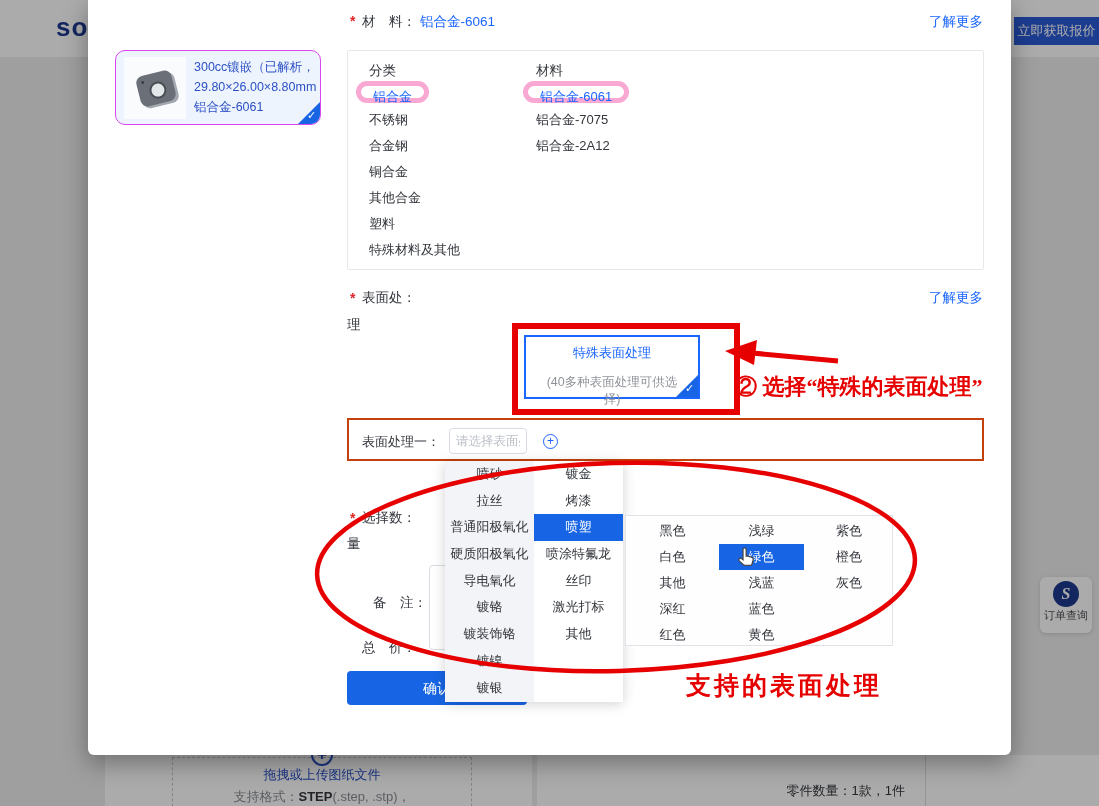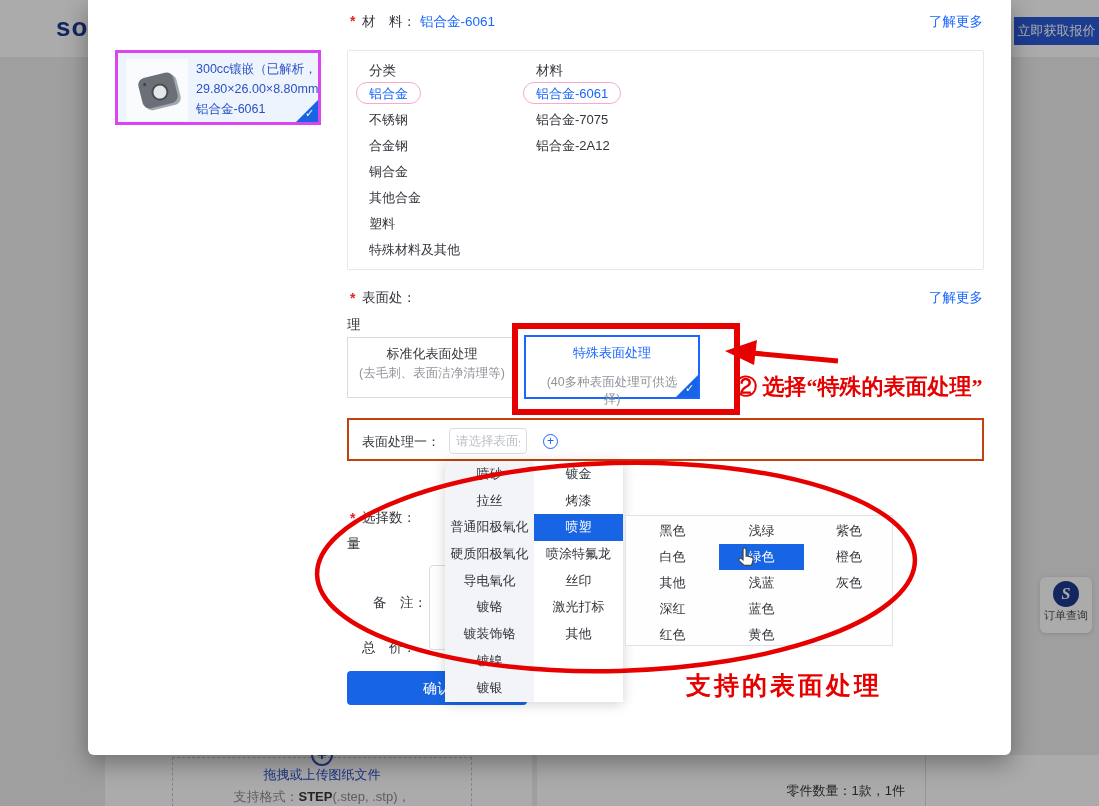--- a/index.html
+++ b/index.html
@@ -29,21 +29,21 @@
 
   
   #overlay { position:absolute; left:0; top:0; width:1099px; height:806px; background:rgba(0,0,0,0.33); z-index:10; }
 
   
   #modal { position:absolute; left:88px; top:0; width:923px; height:755px; background:#fff; z-index:20;
     border-radius:0 0 6px 6px; box-shadow:0 8px 24px rgba(0,0,0,.35); }
 
   
   #part-card { position:absolute; left:27px; top:50px; width:206px; height:75px; background:#eef4fe;
-    border:3px solid #d946ef; border-radius:0; overflow:hidden; }
+    border:1px solid #d946ef; border-radius:10px; overflow:hidden; }
   #part-thumb { position:absolute; left:8px; top:6px; width:62px; height:62px; background:#fafbfc; }
   #part-plate { position:absolute; left:14px; top:16px; width:36px; height:31px; background:#6b7078; border-radius:7px;
     transform:rotate(-14deg); box-shadow:2.5px 2.5px 0 #a2a8b0; }
   #part-plate::after { content:""; position:absolute; left:11px; top:9px; width:13px; height:13px; border-radius:50%;
     background:#e4e7ea; border:2px solid #494d54; }
   #part-plate::before { content:""; position:absolute; left:5px; top:5px; width:3px; height:3px; border-radius:50%; background:#3d4147; }
   #part-text { position:absolute; left:78px; top:6px; width:126px; font-size:12.5px; color:#2b50c4; line-height:20px; white-space:nowrap; }
   .corner-check { position:absolute; right:0; bottom:0; width:0; height:0;
     border-left:22px solid transparent; border-bottom:22px solid #1765e5; }
   .corner-check span { position:absolute; left:-13px; top:7px; color:#fff; font-size:11px; font-weight:bold; }
@@ -52,21 +52,21 @@
   .form-label { font-size:13.5px; color:#33363c; }
   .blue-text { color:#1a66ff; }
   .more-link { position:absolute; right:28px; font-size:13.5px; color:#1a66ff; cursor:pointer; }
   .hint-text { font-size:13px; color:#8f9399; }
 
   
   #mat-panel { position:absolute; left:259px; top:50px; width:637px; height:220px; border:1px solid #e7e8ec; border-radius:2px; }
   .panel-hdr { position:absolute; top:11px; font-size:13.5px; color:#33363c; }
   .sel-list { position:absolute; top:30px; }
   .sel-item { height:26px; line-height:26px; font-size:13px; color:#33363c; cursor:pointer; white-space:nowrap; }
-  .pill { display:inline-block; position:relative; left:-13px; border:1px solid #f9a8d4; color:#1a66ff;
+  .pill { display:inline-block; position:relative; left:-13px; border:5px solid #f9a8d4; color:#1a66ff;
     border-radius:14px; padding:0 12px; height:22px; line-height:22px; }
 
   
   .sf-card { position:absolute; text-align:center; cursor:pointer; }
   #sf-card1 { left:259px; top:337px; width:170px; height:61px; border:1px solid #d9dbe0; }
   #sf-card2 { left:436px; top:335px; width:176px; height:64px; border:2px solid #1a66ff; }
   .sf-title { font-size:13px; color:#33363c; margin-top:7px; }
   #sf-card2 .sf-title { color:#1a66ff; }
   .sf-sub { font-size:12.5px; color:#8f9399; width:150px; margin:2px auto 0; line-height:17px; }
 
@@ -172,24 +172,20 @@
         <div class="sel-item">铝合金-7075</div>
         <div class="sel-item">铝合金-2A12</div>
       </div>
     </div>
 
     <span class="abs req-star" style="left:262px; top:290px;">*</span>
     <span class="abs form-label" style="left:274px; top:289px;">表面处：</span>
     <span class="more-link" style="top:289px;">了解更多</span>
     <span class="abs form-label" style="left:259px; top:316px;">理</span>
 
-    <div id="sf-card1" class="sf-card">
-      <div class="sf-title">标准化表面处理</div>
-      <div class="sf-sub">(去毛刺、表面洁净清理等)</div>
-    </div>
     <div id="sf-card2" class="sf-card">
       <div class="sf-title">特殊表面处理</div>
       <div class="sf-sub" style="width:140px;margin-top:12px;">(40多种表面处理可供选择)</div>
       <div class="corner-check">
           <span>✓</span>
         </div>
     </div>
 
     <div id="treat-row">
       <span id="treat-label">表面处理一：</span>

